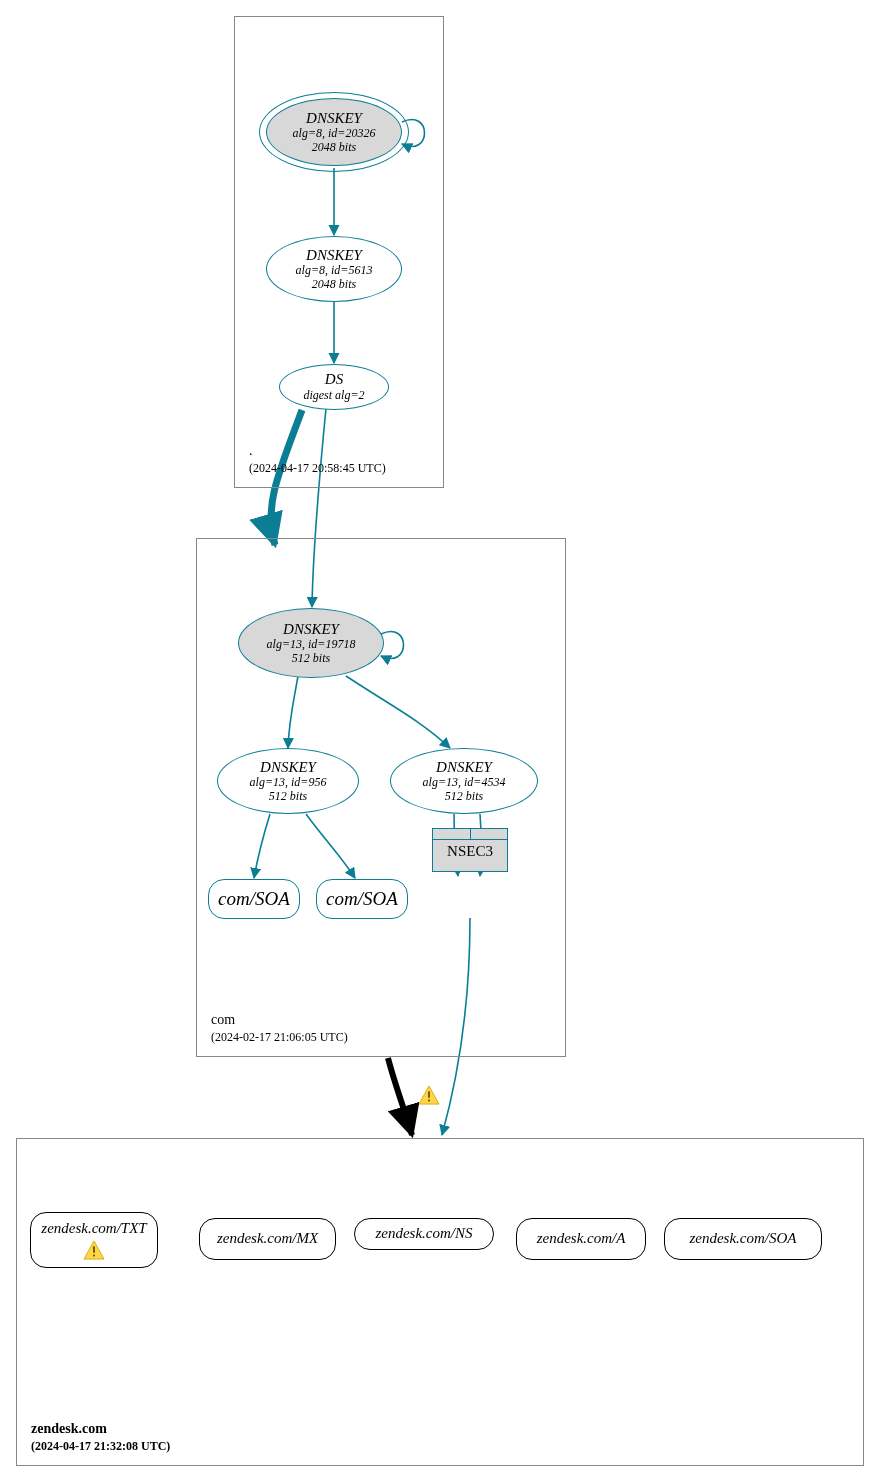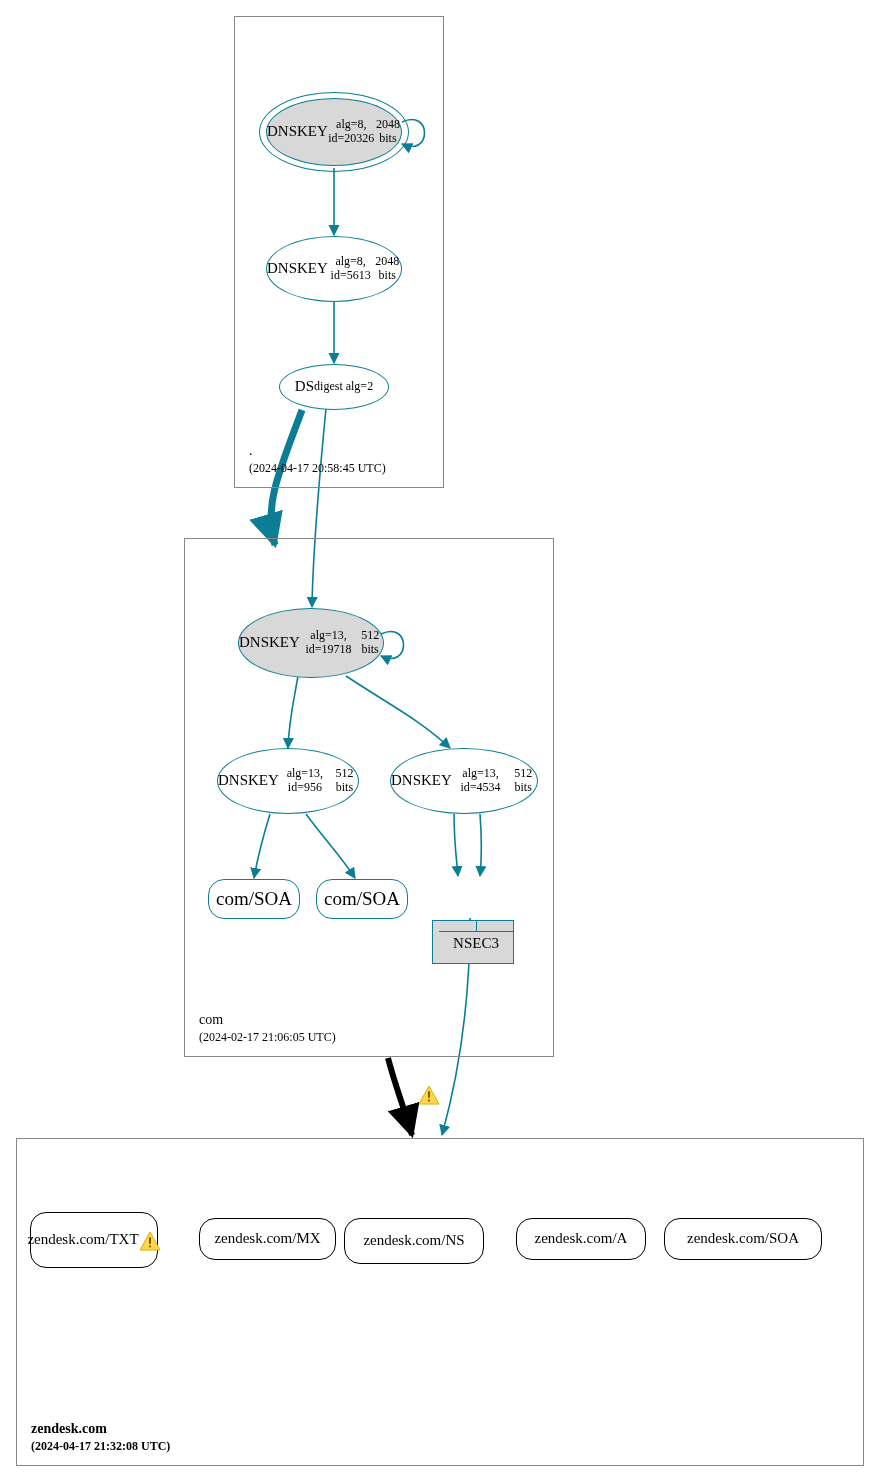--- a/index.html
+++ b/index.html
@@ -42,23 +42,25 @@
   .zone .label .small {
     font-size: 12px;
   }
 
   
   .node {
     position: absolute;
     box-sizing: border-box;
     text-align: center;
     display: flex;
+    flex-direction: column;
     align-items: center;
     justify-content: center;
     line-height: 1.15;
+    font-style: italic;
   }
   .node .title {
     font-size: 15px;
     color: #000;
   }
   .node .sub {
     font-size: 12px;
     color: #000;
   }
 
@@ -186,21 +188,21 @@
     <div class="title">DNSKEY</div>
     <div class="sub">alg=8, id=5613</div>
     <div class="sub">2048 bits</div>
   </div>
 
   <div class="node ellipse" style="left:279px; top:364px; width:110px; height:46px;">
     <div class="title">DS</div>
     <div class="sub">digest alg=2</div>
   </div>
 
-  <div class="zone" style="left:184px; top:538px; width:370px; height:519px;">
+  <div class="zone" style="left:196px; top:538px; width:370px; height:519px;">
     <div class="label">
       <div>com</div>
       <div class="small">(2024-02-17 21:06:05 UTC)</div>
     </div>
   </div>
 
   <div class="node ellipse filled" style="left:238px; top:608px; width:146px; height:70px;">
     <div class="title">DNSKEY</div>
     <div class="sub">alg=13, id=19718</div>
     <div class="sub">512 bits</div>
@@ -218,21 +220,21 @@
     <div class="sub">512 bits</div>
   </div>
 
   <div class="node roundbox" style="left:208px; top:879px; width:92px; height:40px;">
     <div class="title">com/SOA</div>
   </div>
   <div class="node roundbox" style="left:316px; top:879px; width:92px; height:40px;">
     <div class="title">com/SOA</div>
   </div>
 
-  <div class="nsec3" style="position:absolute; left:432px; top:920px; width:74px; height:42px;padding-left:6px;">
+  <div class="nsec3" style="position:absolute; left:432px; top:828px; width:74px; height:42px;">
     <div class="top">
         <div class="half"></div>
         <div class="half"></div>
       </div>
     <div class="title" style="text-align:center;">NSEC3</div>
   </div>
 
   <div class="zone" style="left:16px; top:1138px; width:848px; height:328px;font-weight:bold;">
     <div class="label">
       <div>zendesk.com</div>
@@ -248,21 +250,21 @@
         <rect x="11" y="7" width="2" height="7" fill="#6b5200"></rect>
         <rect x="11" y="16" width="2" height="2" fill="#6b5200"></rect>
       </svg>
     </div>
   </div>
 
   <div class="node roundbox-black" style="left:199px; top:1218px; width:137px; height:42px;">
     <div class="title">zendesk.com/MX</div>
   </div>
 
-  <div class="node roundbox-black" style="left:344px; top:1218px; width:140px; height:46px;">
+  <div class="node roundbox-black" style="left:354px; top:1218px; width:140px; height:32px;">
     <div class="title">zendesk.com/NS</div>
   </div>
 
   <div class="node roundbox-black" style="left:516px; top:1218px; width:130px; height:42px;">
     <div class="title">zendesk.com/A</div>
   </div>
 
   <div class="node roundbox-black" style="left:664px; top:1218px; width:158px; height:42px;">
     <div class="title">zendesk.com/SOA</div>
   </div>

